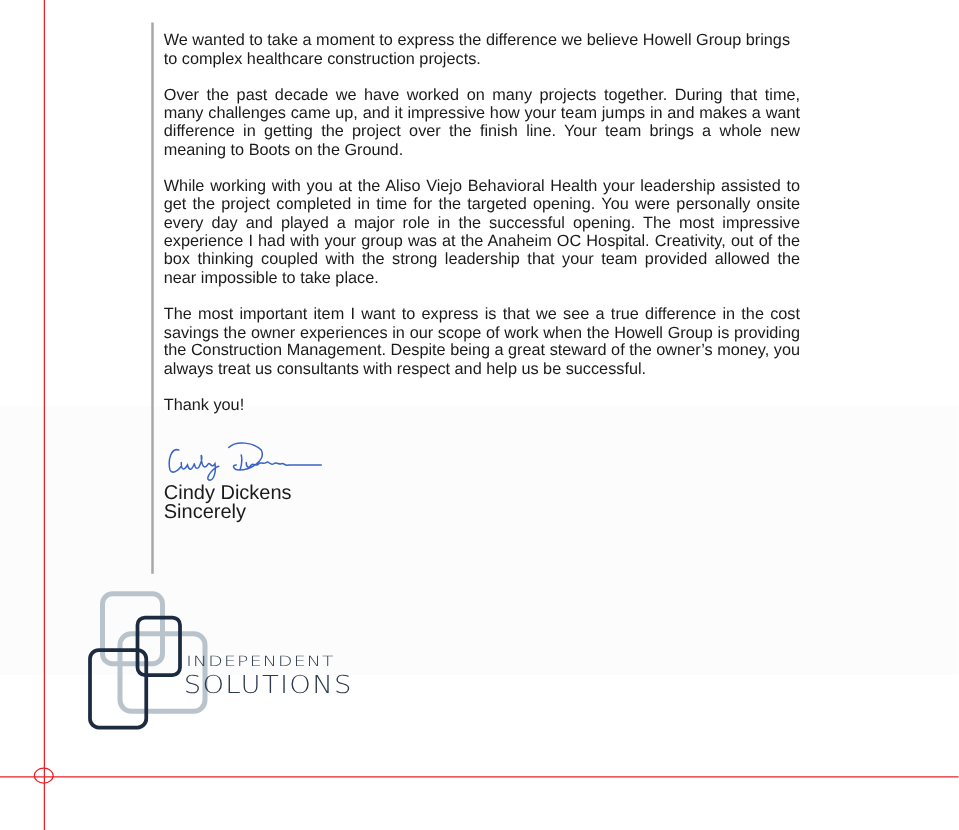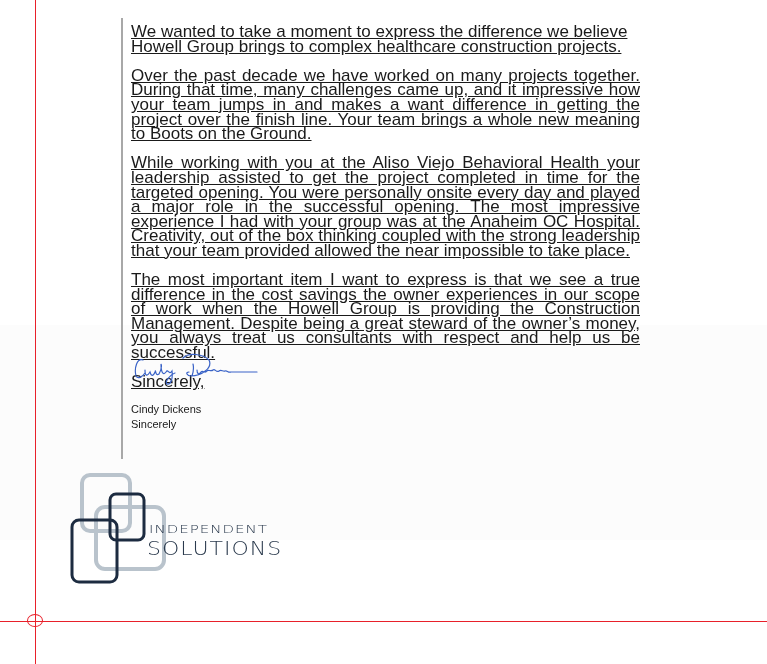--- a/index.html
+++ b/index.html
@@ -24,32 +24,32 @@
   .reg-mark {
     position: absolute; left: 27px; top: 614px; width: 16px; height: 13px;
     border: 1px solid #e8202a; border-radius: 50%; box-sizing: border-box;
   }
   .gray-bar {
     position: absolute; left: 121px; top: 18px; width: 2px; height: 441px;
     background: #a8a8a8;
   }
   .letter {
     position: absolute; left: 131px; top: 25px; width: 509px;
-    font-size: 17px; line-height: 14.6px; text-decoration: underline;
+    font-size: 13px; line-height: 14.6px;
   }
   .letter p {
     margin: 0 0 14.6px 0;
     text-align: justify;
   }
   .letter p.left { text-align: left; }
   .signature {
     position: absolute; left: 131px; top: 346px; width: 130px; height: 40px;
   }
   .sig-name {
-    position: absolute; left: 131px; top: 402px; font-size: 11px; line-height: 14.6px;
+    position: absolute; left: 131px; top: 388px; font-size: 16px; line-height: 14.6px;
   }
   .logo {
     position: absolute; left: 60px; top: 465px; width: 240px; height: 125px;
   }
   .logo-top {
     position: absolute; left: 149px; top: 522px;
     font-size: 15px; letter-spacing: 1px; color: #2b3a4d;
     font-family: "DejaVu Sans", sans-serif; font-weight: 200;
     transform: scaleY(0.75); transform-origin: left top;
   }
@@ -67,21 +67,21 @@
 <div class="red-v"></div>
 <div class="red-h"></div>
 <div class="reg-mark"></div>
 <div class="gray-bar"></div>
 
 <div class="letter">
   <p class="left">We wanted to take a moment to express the difference we believe Howell Group brings to complex healthcare construction projects.</p>
   <p>Over the past decade we have worked on many projects together.  During that time, many challenges came up, and it impressive how your team jumps in and makes a want difference in getting the project over the finish line. Your team brings a whole new meaning to Boots on the Ground.</p>
   <p>While working with you at the Aliso Viejo Behavioral Health your leadership assisted to get the project completed in time for the targeted opening.  You were personally onsite every day and played a major role in the successful opening.  The most impressive experience I had with your group was at the Anaheim OC Hospital.  Creativity, out of the box thinking coupled with the strong leadership that your team provided allowed the near impossible to take place.</p>
   <p>The most important item I want to express is that we see a true difference in the cost savings the owner experiences in our scope of work when the Howell Group is providing the Construction Management.  Despite being a great steward of the owner’s money, you always treat us consultants with respect and help us be successful.</p>
-  <p class="left">Sincerely,</p>
+  <p class="left">Thank you!</p>
 </div>
 
 <svg class="signature" viewBox="0 0 130 40">
   <path d="M12 14 C6 12 3 22 5 30 C7 34 12 30 14 27 M14 24 C14 30 16 31 19 26 C20 30 22 31 24 26 C25 22 24 31 28 28 C30 24 31 20 30 18 C30 26 32 30 35 26 C37 22 38 30 41 25 C42 32 40 39 36 38 C33 36 40 28 44 27 M52 12 C58 6 72 8 78 14 C82 22 70 30 60 30 C56 30 54 26 58 26 M62 18 C63 22 62 27 61 30 M66 24 C66 28 68 29 70 26 C72 24 74 28 76 25 C77 23 80 26 82 24 C84 22 85 27 88 25 C90 23 92 26 94 25 C96 24 97 27 100 26 C106 26 116 26 126 26" fill="none" stroke="#3a63c7" stroke-width="1.2" stroke-linecap="round"></path>
 </svg>
 
 <div class="sig-name">
   <div>Cindy Dickens</div>
   <div>Sincerely</div>
 </div>

